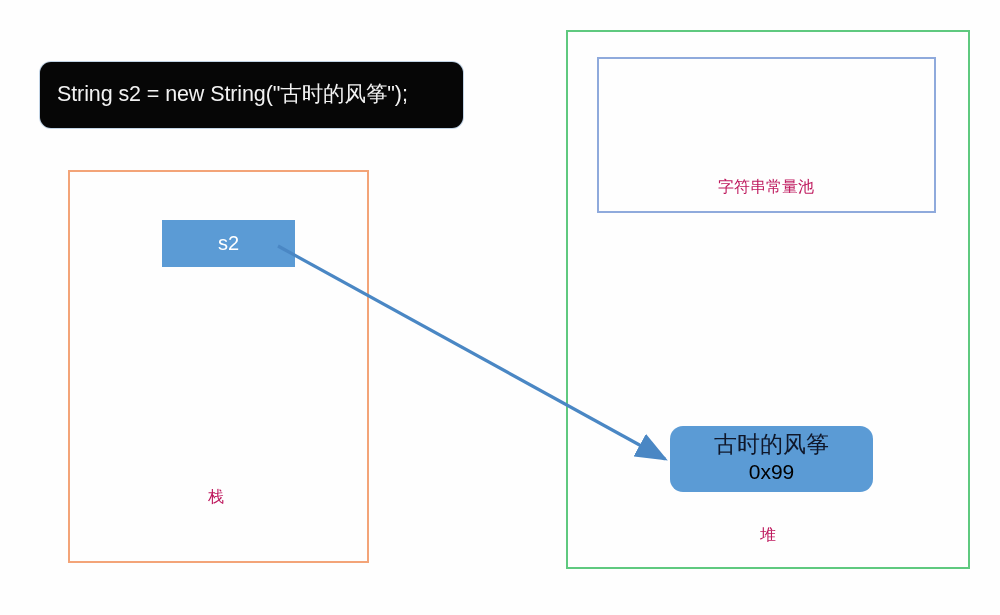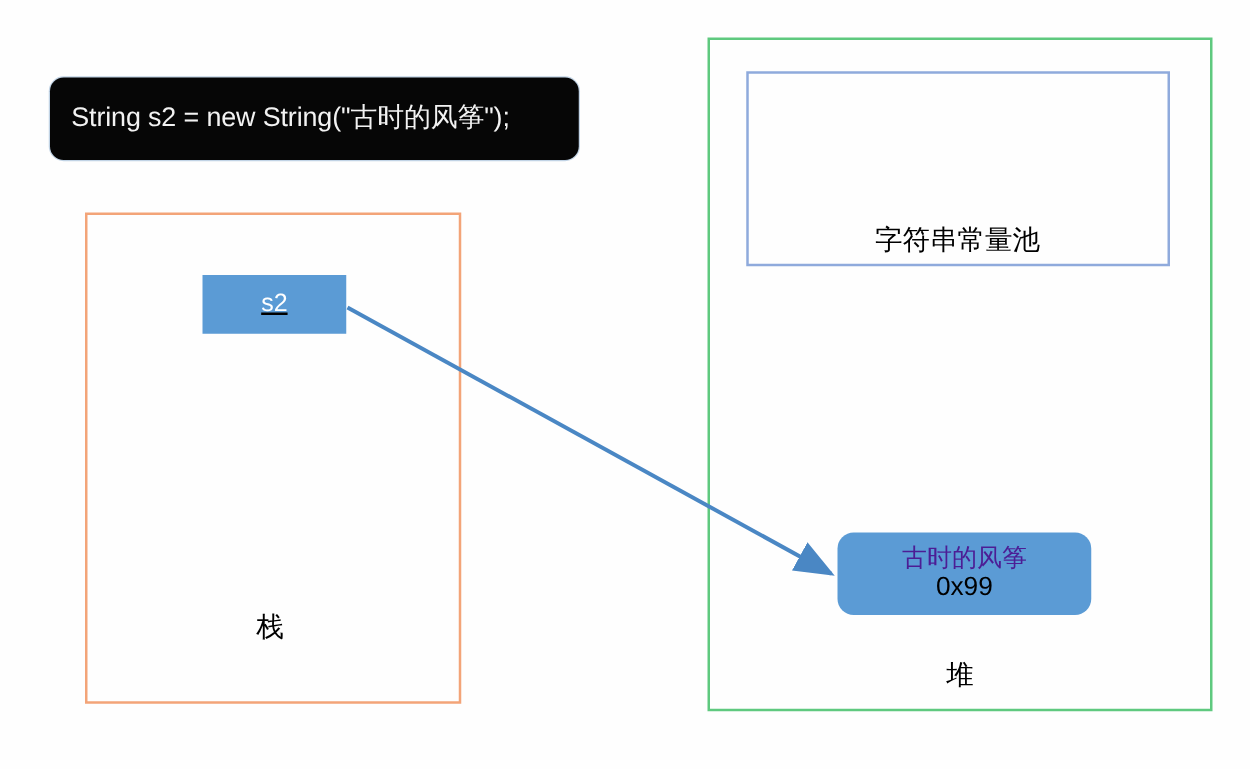--- a/index.html
+++ b/index.html
@@ -66,42 +66,41 @@
     left: 597px;
     top: 57px;
     width: 339px;
     height: 156px;
     border: 2px solid #8faadc;
   }
 
   .region-label {
     position: absolute;
     font-family: "DejaVu Serif", "Liberation Serif", serif;
-    font-size: 22px;
-    color: #000000;
+    font-size: 16px;
+    color: #be185d;
     white-space: nowrap;
     transform: translateX(-50%);
   }
   .label-stack { left: 216px; top: 487px; }
   .label-heap  { left: 768px; top: 525px; }
   .label-pool  { left: 766px; top: 177px; }
 
   
   .box-var {
     position: absolute;
     left: 162px;
     top: 220px;
-    width: 115px;
+    width: 133px;
     height: 47px;
     background: #5b9bd5;
     display: flex;
     align-items: center;
     justify-content: center;
     box-sizing: border-box;
-    text-decoration: underline;
   }
   .box-var .box-text {
     color: #ffffff;
     font-size: 20px;
     font-family: "Liberation Sans", "DejaVu Sans", sans-serif;
   }
 
   .box-obj {
     position: absolute;
     left: 670px;
@@ -110,23 +109,23 @@
     height: 66px;
     background: #5b9bd5;
     border-radius: 13px;
     display: flex;
     flex-direction: column;
     align-items: center;
     justify-content: center;
     box-sizing: border-box;
   }
   .box-obj .obj-line1 {
-    color: #4c1d95;
-    font-size: 20px;
-    font-family: Liberation Serif, serif;
+    color: #0f172a;
+    font-size: 23px;
+    font-family: Liberation Mono, monospace;
     line-height: 1.12;
   }
   .box-obj .obj-line2 {
     color: #000000;
     font-size: 21px;
     font-family: "Liberation Sans", "DejaVu Sans", sans-serif;
     line-height: 1.12;
   }
 
   

